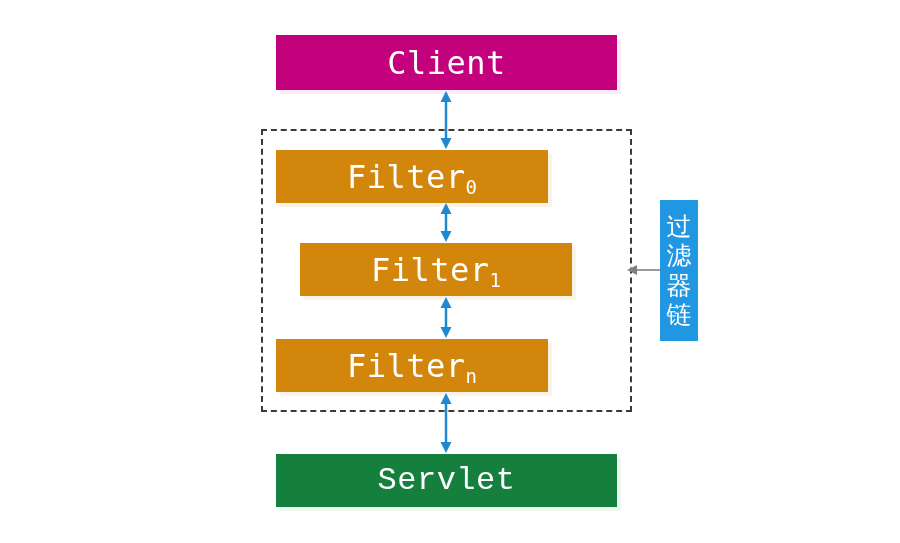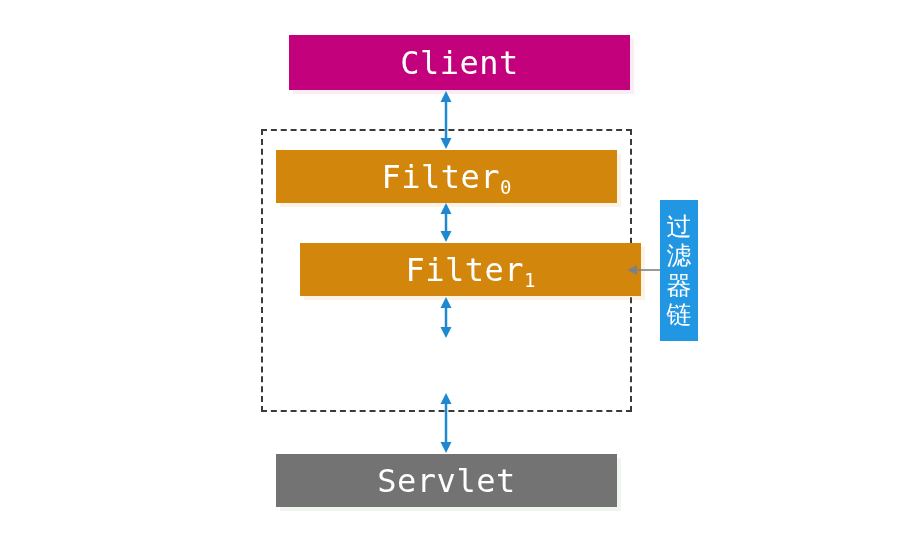--- a/index.html
+++ b/index.html
@@ -41,44 +41,45 @@
     font-size: 19px;
     line-height: 1;
     vertical-align: baseline;
     position: relative;
     top: 6px;
     letter-spacing: 0;
   }
 
   
   #client-node {
-    left: 289px;
+    left: 276px;
     top: 35px;
     width: 341px;
     height: 55px;
     background: #c4017c;
     box-shadow: 4px 4px 0 0 rgba(196, 1, 124, 0.07);
   }
   .filter-node {
     left: 276px;
-    width: 341px;
+    width: 272px;
     height: 53px;
     background: #d2860c;
     box-shadow: 4px 4px 0 0 rgba(210, 134, 12, 0.10);
   }
   #filter-0-node { top: 150px; }
   #filter-1-node { top: 243px; margin-left: 24px; }
   #filter-n-node { top: 339px; }
   #servlet-node {
     left: 276px;
     top: 454px;
     width: 341px;
     height: 53px;
-    background: #737373;
+    background: #15803d;
     box-shadow: 4px 4px 0 0 rgba(46, 139, 46, 0.08);
+    font-family: Liberation Mono, monospace;
   }
 
   
   #filter-chain-boundary {
     position: absolute;
     left: 261px;
     top: 129px;
     width: 371px;
     height: 283px;
     box-sizing: border-box;
@@ -167,20 +168,23 @@
   </div>
 
   <div class="connector" style="top:296px; height:43px;">
     <svg width="16" height="43" viewBox="0 0 16 43" xmlns="http://www.w3.org/2000/svg">
       <line x1="8" y1="9" x2="8" y2="34" stroke="#1e88d0" stroke-width="2.5"></line>
       <polygon points="8,1 13.5,12 2.5,12" fill="#1e88d0"></polygon>
       <polygon points="8,42 13.5,31 2.5,31" fill="#1e88d0"></polygon>
     </svg>
   </div>
 
+  <div id="filter-n-node" class="node filter-node">
+    <span class="label-txt"><span>Filter</span><sub>n</sub></span>
+  </div>
 
   <div class="connector" style="top:392px; height:62px;">
     <svg width="16" height="62" viewBox="0 0 16 62" xmlns="http://www.w3.org/2000/svg">
       <line x1="8" y1="9" x2="8" y2="53" stroke="#1e88d0" stroke-width="2.5"></line>
       <polygon points="8,1 13.5,12 2.5,12" fill="#1e88d0"></polygon>
       <polygon points="8,61 13.5,50 2.5,50" fill="#1e88d0"></polygon>
     </svg>
   </div>
 
   <div id="servlet-node" class="node">

